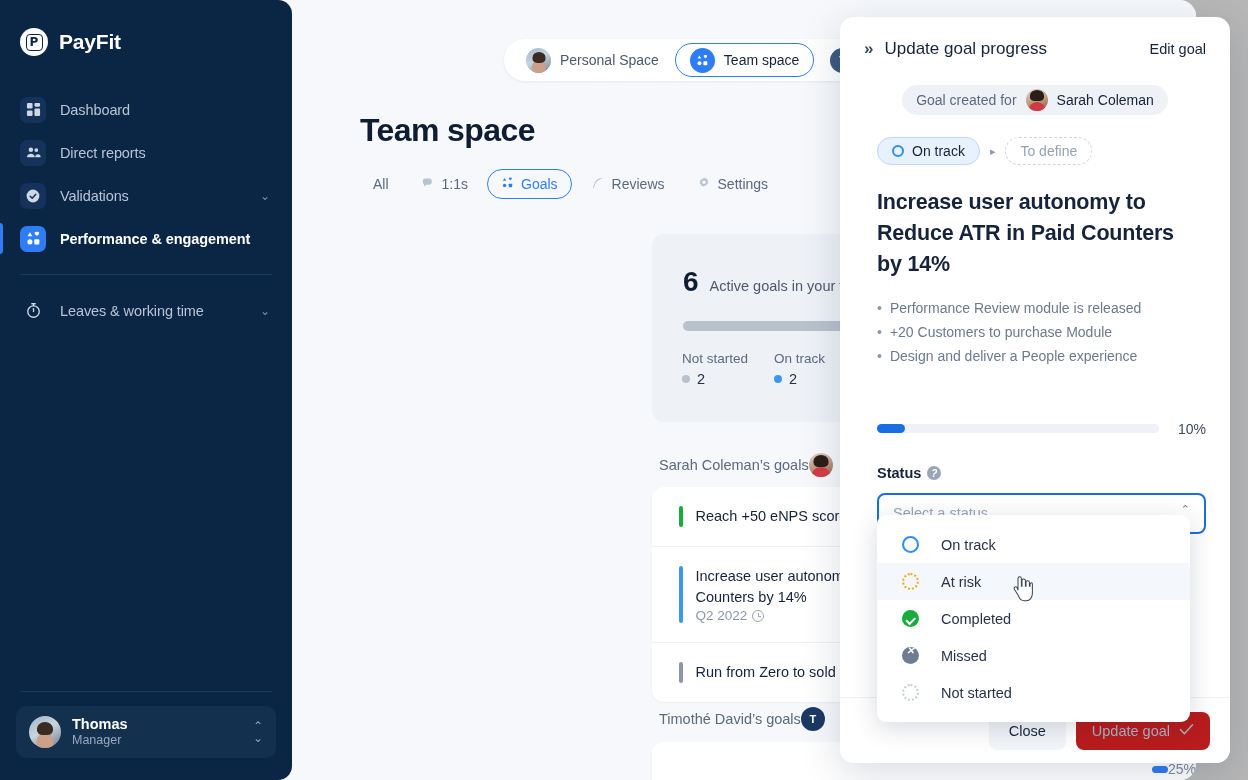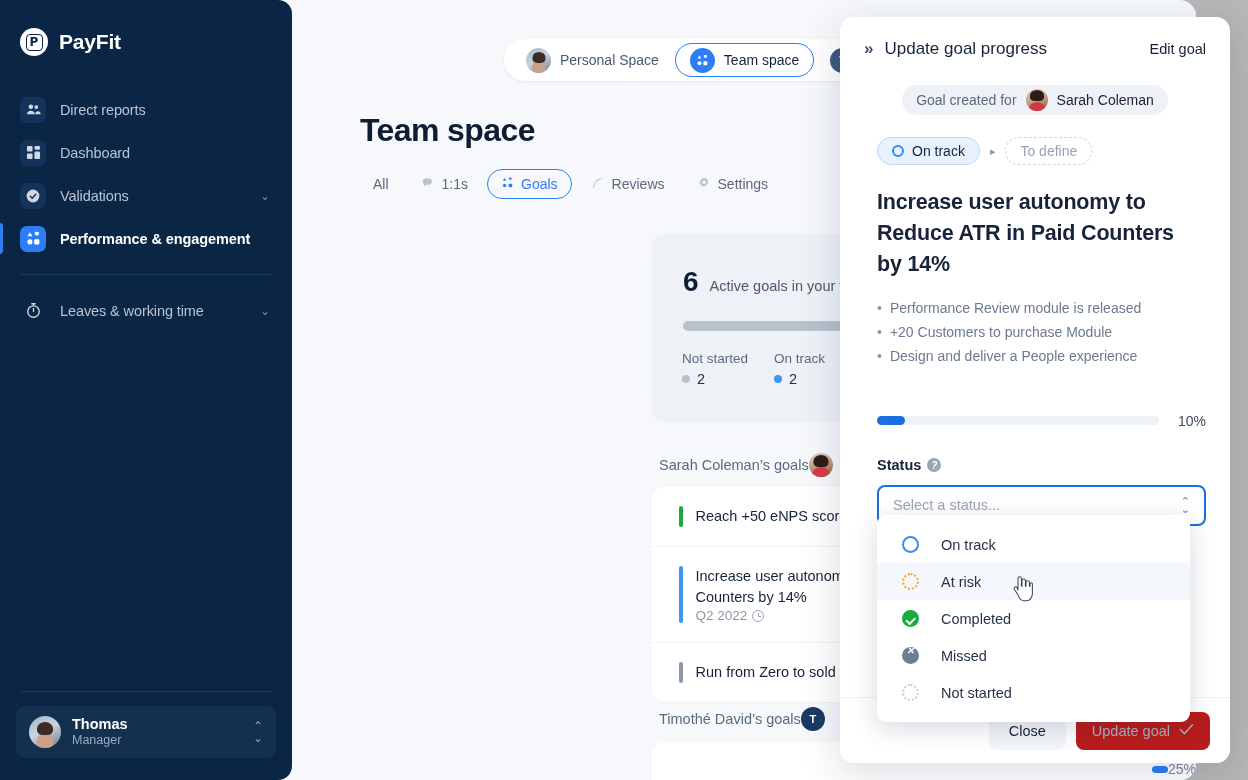--- a/index.html
+++ b/index.html
@@ -270,21 +270,21 @@
   }
 
   .goal-h { padding: 22px 45px 0 37px; font-size: 21.5px; font-weight: 700;
             color: #16233a; line-height: 1.45; letter-spacing: -0.2px; }
   .bullets { padding: 15px 24px 0 37px; }
   .bullets li { list-style: none; font-size: 14px; color: #6b7a8e; line-height: 1.72; }
   .bullets li::before { content: "•"; margin-right: 8px; color: #8b98aa; }
 
   .sec-label { font-size: 14.5px; font-weight: 700; color: #16233a; }
   .progress-sec { padding: 28px 24px 0 37px; }
-  .prog-line { display: flex; align-items: center; gap: 13px; margin-top: 17px; }
+  .prog-line { display: flex; align-items: center; gap: 13px; margin-top: 25px; }
   .prog-track { flex: 1; height: 9px; border-radius: 5px; background: #eef1f6; position: relative; }
   .prog-fill { position: absolute; left: 0; top: 0; height: 9px; border-radius: 5px; background: #1a6fe0; }
   .prog-val { font-size: 14px; color: #3d4b61; width: 34px; text-align: right; }
 
   .status-sec { padding: 28px 24px 0 37px; }
   .q-ico { display:inline-flex; align-items:center; justify-content:center;
            width: 14px; height: 14px; border-radius: 50%; background: #9aa6b7;
            color: #fff; font-size: 10px; margin-left: 6px; vertical-align: 1px; font-weight:700;}
   .select {
     margin-top: 12px; height: 41px; border-radius: 8px;
@@ -354,39 +354,39 @@
         <div class="brand-logo">
             <span>P</span>
           </div>
         <div class="brand-name">PayFit</div>
       </div>
 
       <nav class="nav">
         <div class="nav-item">
           <span class="ico">
             <svg width="15" height="15" viewBox="0 0 16 16">
+                <rect x="1" y="1" width="6" height="6" rx="1.2" fill="#cfd9e6"></rect>
+                <rect x="9" y="1" width="6" height="4" rx="1.2" fill="#cfd9e6"></rect>
+                <rect x="9" y="7" width="6" height="8" rx="1.2" fill="#cfd9e6"></rect>
+                <rect x="1" y="9" width="6" height="6" rx="1.2" fill="#cfd9e6"></rect>
+              </svg>
+          </span>
+          <span class="label">Dashboard</span>
+        </div>
+
+        <div class="nav-item">
+          <span class="ico">
+            <svg width="15" height="15" viewBox="0 0 16 16">
                 <circle cx="5.2" cy="5" r="2.4" fill="#cfd9e6"></circle>
                 <circle cx="11" cy="5.4" r="2" fill="#cfd9e6"></circle>
                 <path d="M1 13c0-2.3 1.9-3.6 4.2-3.6S9.4 10.7 9.4 13z" fill="#cfd9e6"></path>
                 <path d="M9.8 13c0-1.9 1.3-3.2 3-3.2S15.6 11 15.6 13z" fill="#cfd9e6"></path>
               </svg>
           </span>
           <span class="label">Direct reports</span>
-        </div>
-
-        <div class="nav-item">
-          <span class="ico">
-            <svg width="15" height="15" viewBox="0 0 16 16">
-                <rect x="1" y="1" width="6" height="6" rx="1.2" fill="#cfd9e6"></rect>
-                <rect x="9" y="1" width="6" height="4" rx="1.2" fill="#cfd9e6"></rect>
-                <rect x="9" y="7" width="6" height="8" rx="1.2" fill="#cfd9e6"></rect>
-                <rect x="1" y="9" width="6" height="6" rx="1.2" fill="#cfd9e6"></rect>
-              </svg>
-          </span>
-          <span class="label">Dashboard</span>
         </div>
 
         <div class="nav-item">
           <span class="ico">
             <svg width="16" height="16" viewBox="0 0 16 16">
                 <circle cx="8" cy="8" r="6.4" fill="#cfd9e6"></circle>
                 <path d="M5.2 8.2l2 2 3.6-4" stroke="#15325a" stroke-width="1.5" fill="none" stroke-linecap="round" stroke-linejoin="round"></path>
               </svg>
           </span>
           <span class="label">Validations</span>

